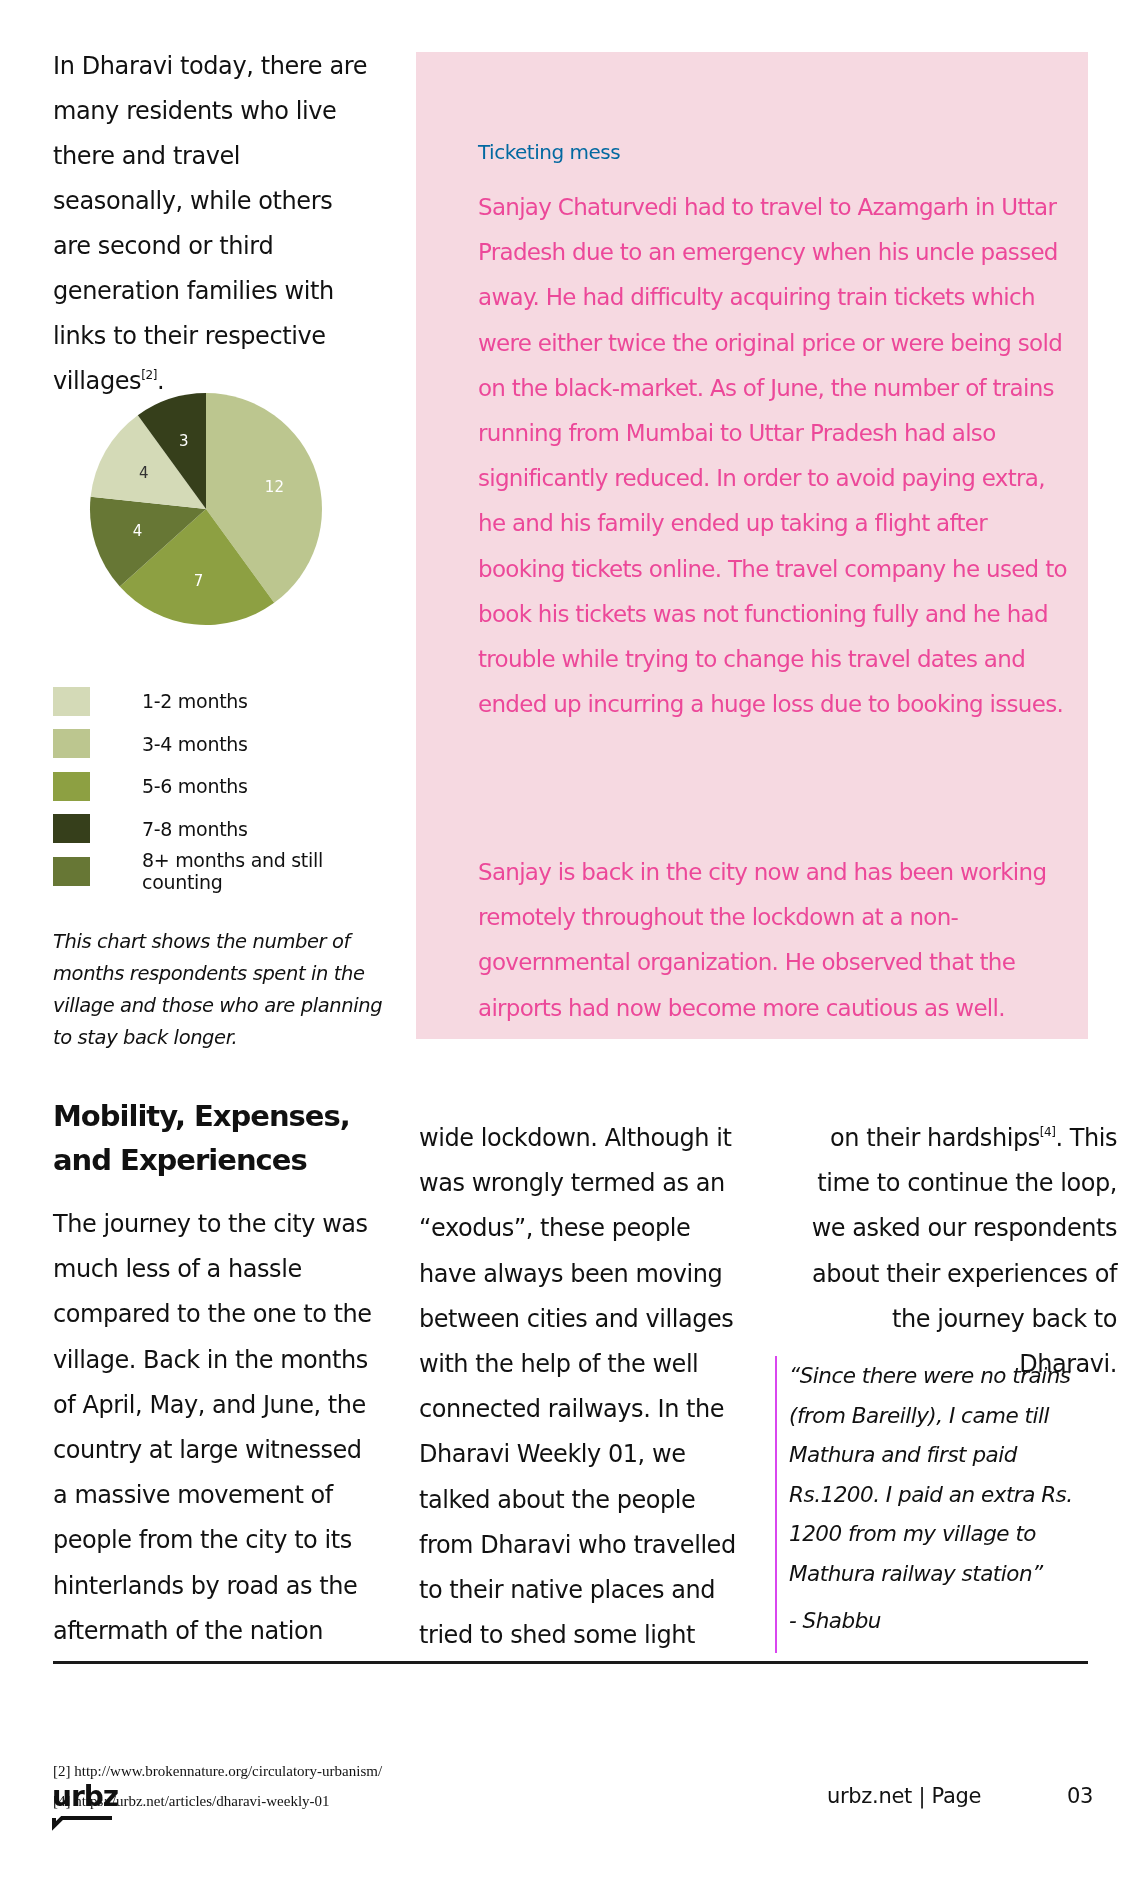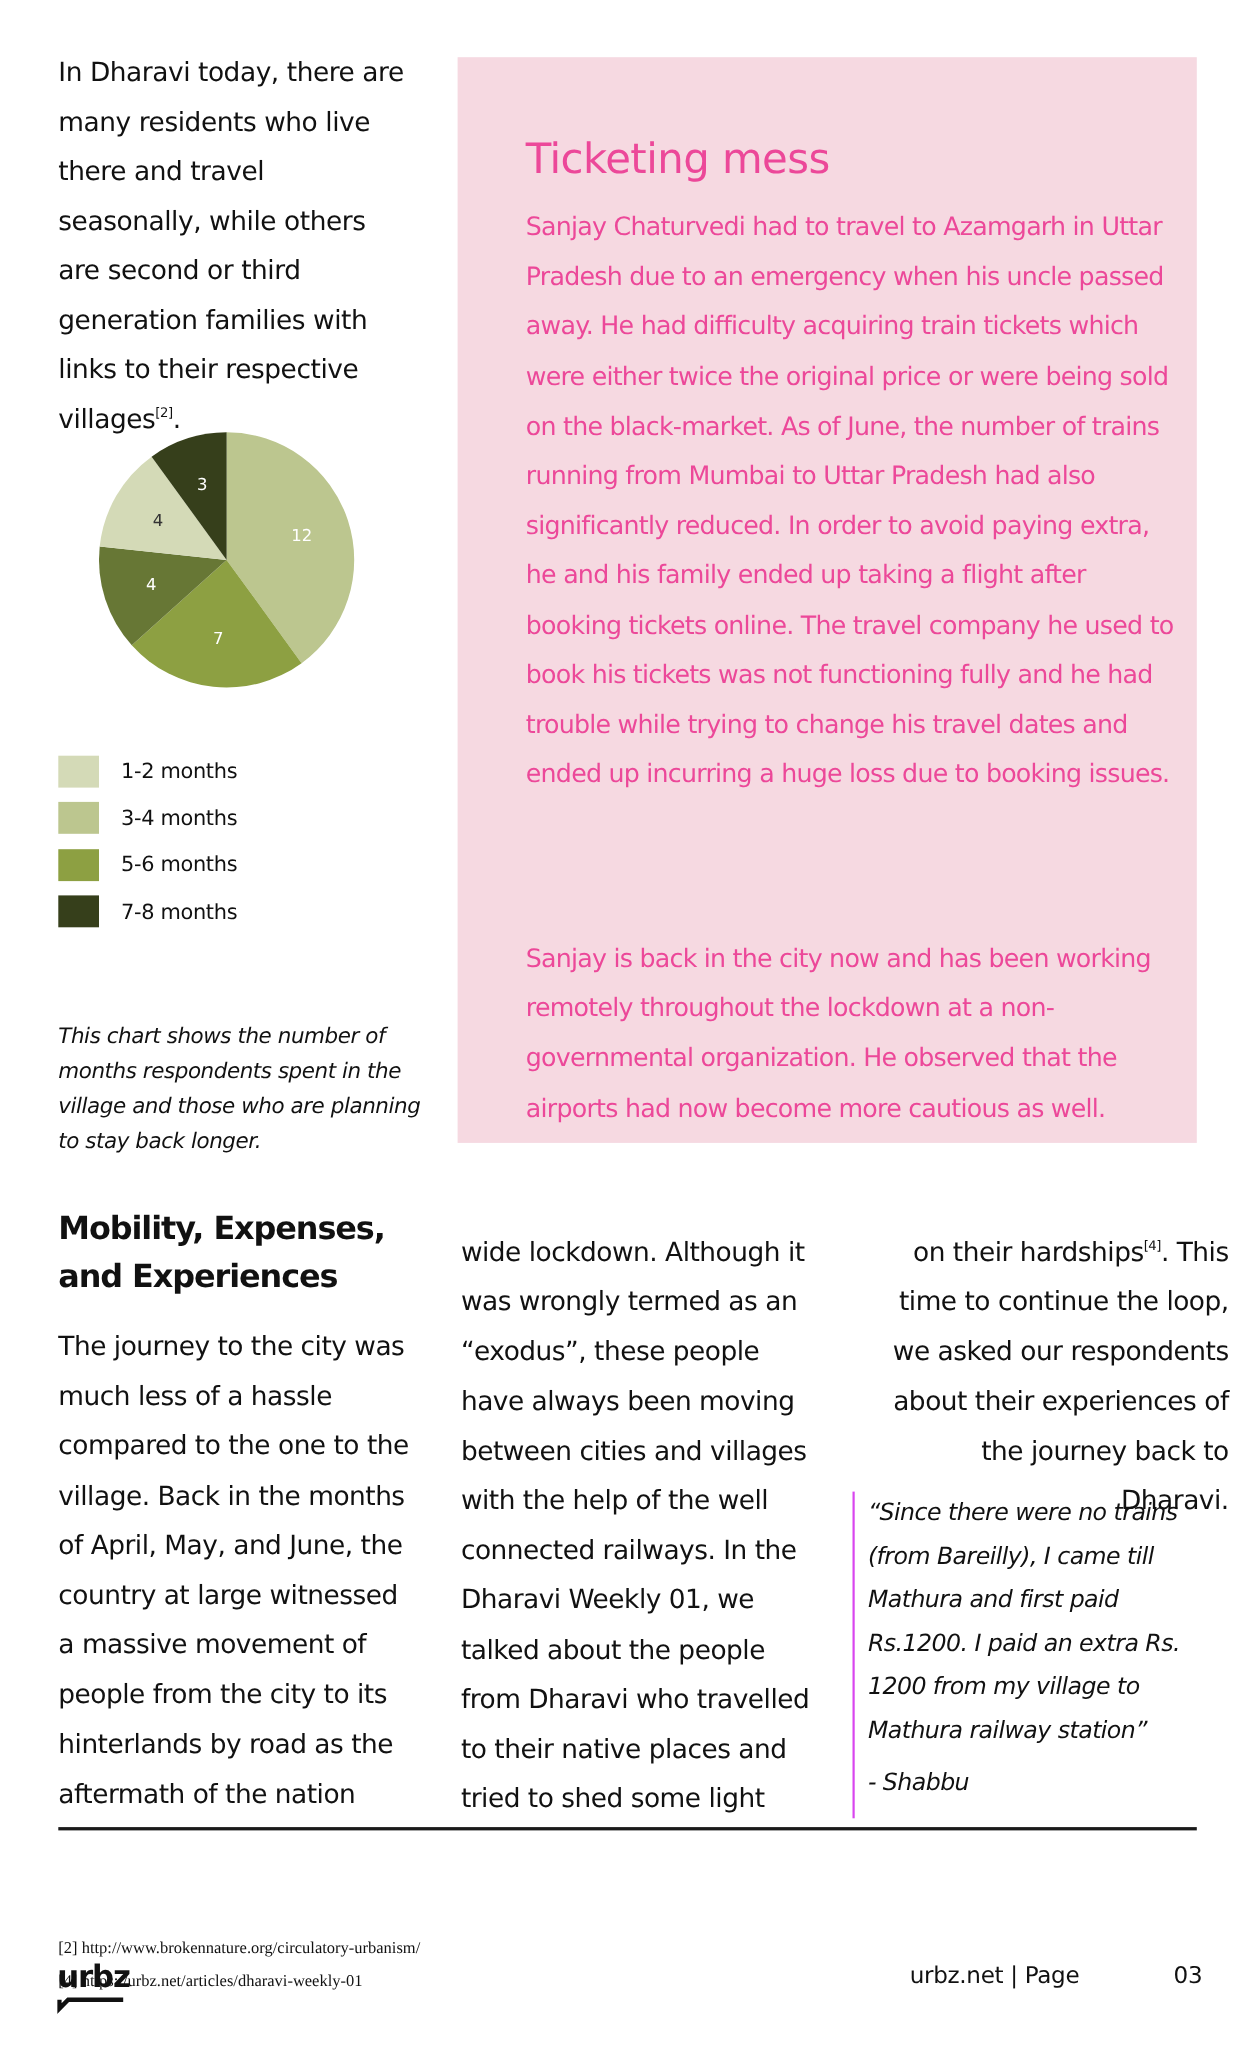--- a/index.html
+++ b/index.html
@@ -16,36 +16,36 @@
       font-size: 24px; line-height: 45px; letter-spacing: -0.4px;
     }
     sup { font-size: 12px; line-height: 0; vertical-align: 10px; }
 
     
     #pie { left: 80px; top: 385px; width: 260px; height: 260px; }
     #pie text { font-family: "DejaVu Sans", "Liberation Sans", sans-serif; font-size: 15px; }
 
     
     #legend { left: 53px; top: 680px; width: 340px; }
-    .legend-item { display: flex; align-items: center; height: 42.5px; }
+    .legend-item { display: flex; align-items: center; height: 42.5px; gap: 32px; }
     .swatch { width: 37px; height: 29px; margin-right: 20px; flex: none; }
     .legend-label { font-size: 19px; letter-spacing: -0.3px; }
 
     #caption {
       left: 53px; top: 926px; width: 330px;
       font-style: italic; font-size: 19.5px; line-height: 32px; letter-spacing: -0.4px;
     }
 
     
     #sidebar-box {
       left: 416px; top: 52px; width: 672px; height: 987px;
       background: #f6d9e1;
     }
     #box-title {
-      left: 478px; top: 122px; font-size: 38px; color: #ec4899; letter-spacing: -0.5px;
+      left: 478px; top: 140px; font-size: 20px; color: #0369a1; letter-spacing: -0.5px;
     }
     .box-para {
       left: 478px; width: 600px; font-size: 23px; line-height: 45.2px;
       color: #ec4899; letter-spacing: -0.7px;
     }
     #box-p1 { top: 185px; }
     #box-p2 { top: 850px; }
 
     
     #section-heading {
@@ -115,20 +115,24 @@
     <span class="legend-label">3-4 months</span>
   </div>
   <div class="legend-item">
     <span class="swatch" style="background: rgb(141, 160, 66);"></span>
     <span class="legend-label">5-6 months</span>
   </div>
   <div class="legend-item">
     <span class="swatch" style="background: rgb(54, 63, 27);"></span>
     <span class="legend-label">7-8 months</span>
   </div>
+  <div class="legend-item">
+    <span class="swatch" style="background: rgb(103, 119, 53);"></span>
+    <span class="legend-label">8+ months and still counting</span>
+  </div>
 </div>
 
 <div id="caption" class="abs">This chart shows the number of months respondents spent in the village and those who are planning to stay back longer.</div>
 
 <div id="sidebar-box" class="abs"></div>
 <div id="box-title" class="abs">Ticketing mess</div>
 <div id="box-p1" class="abs box-para">Sanjay Chaturvedi had to travel to Azamgarh in Uttar Pradesh due to an emergency when his uncle passed away. He had difficulty acquiring train tickets which were either twice the original price or were being sold on the black-market. As of June, the number of trains running from Mumbai to Uttar Pradesh had also significantly reduced. In order to avoid paying extra, he and his family ended up taking a flight after booking tickets online. The travel company he used to book his tickets was not functioning fully and he had trouble while trying to change his travel dates and ended up incurring a huge loss due to booking issues.</div>
 <div id="box-p2" class="abs box-para">Sanjay is back in the city now and has been working remotely throughout the lockdown at a non-governmental organization. He observed that the airports had now become more cautious as well.</div>
 
 <div id="section-heading" class="abs">Mobility, Expenses, and Experiences</div>

